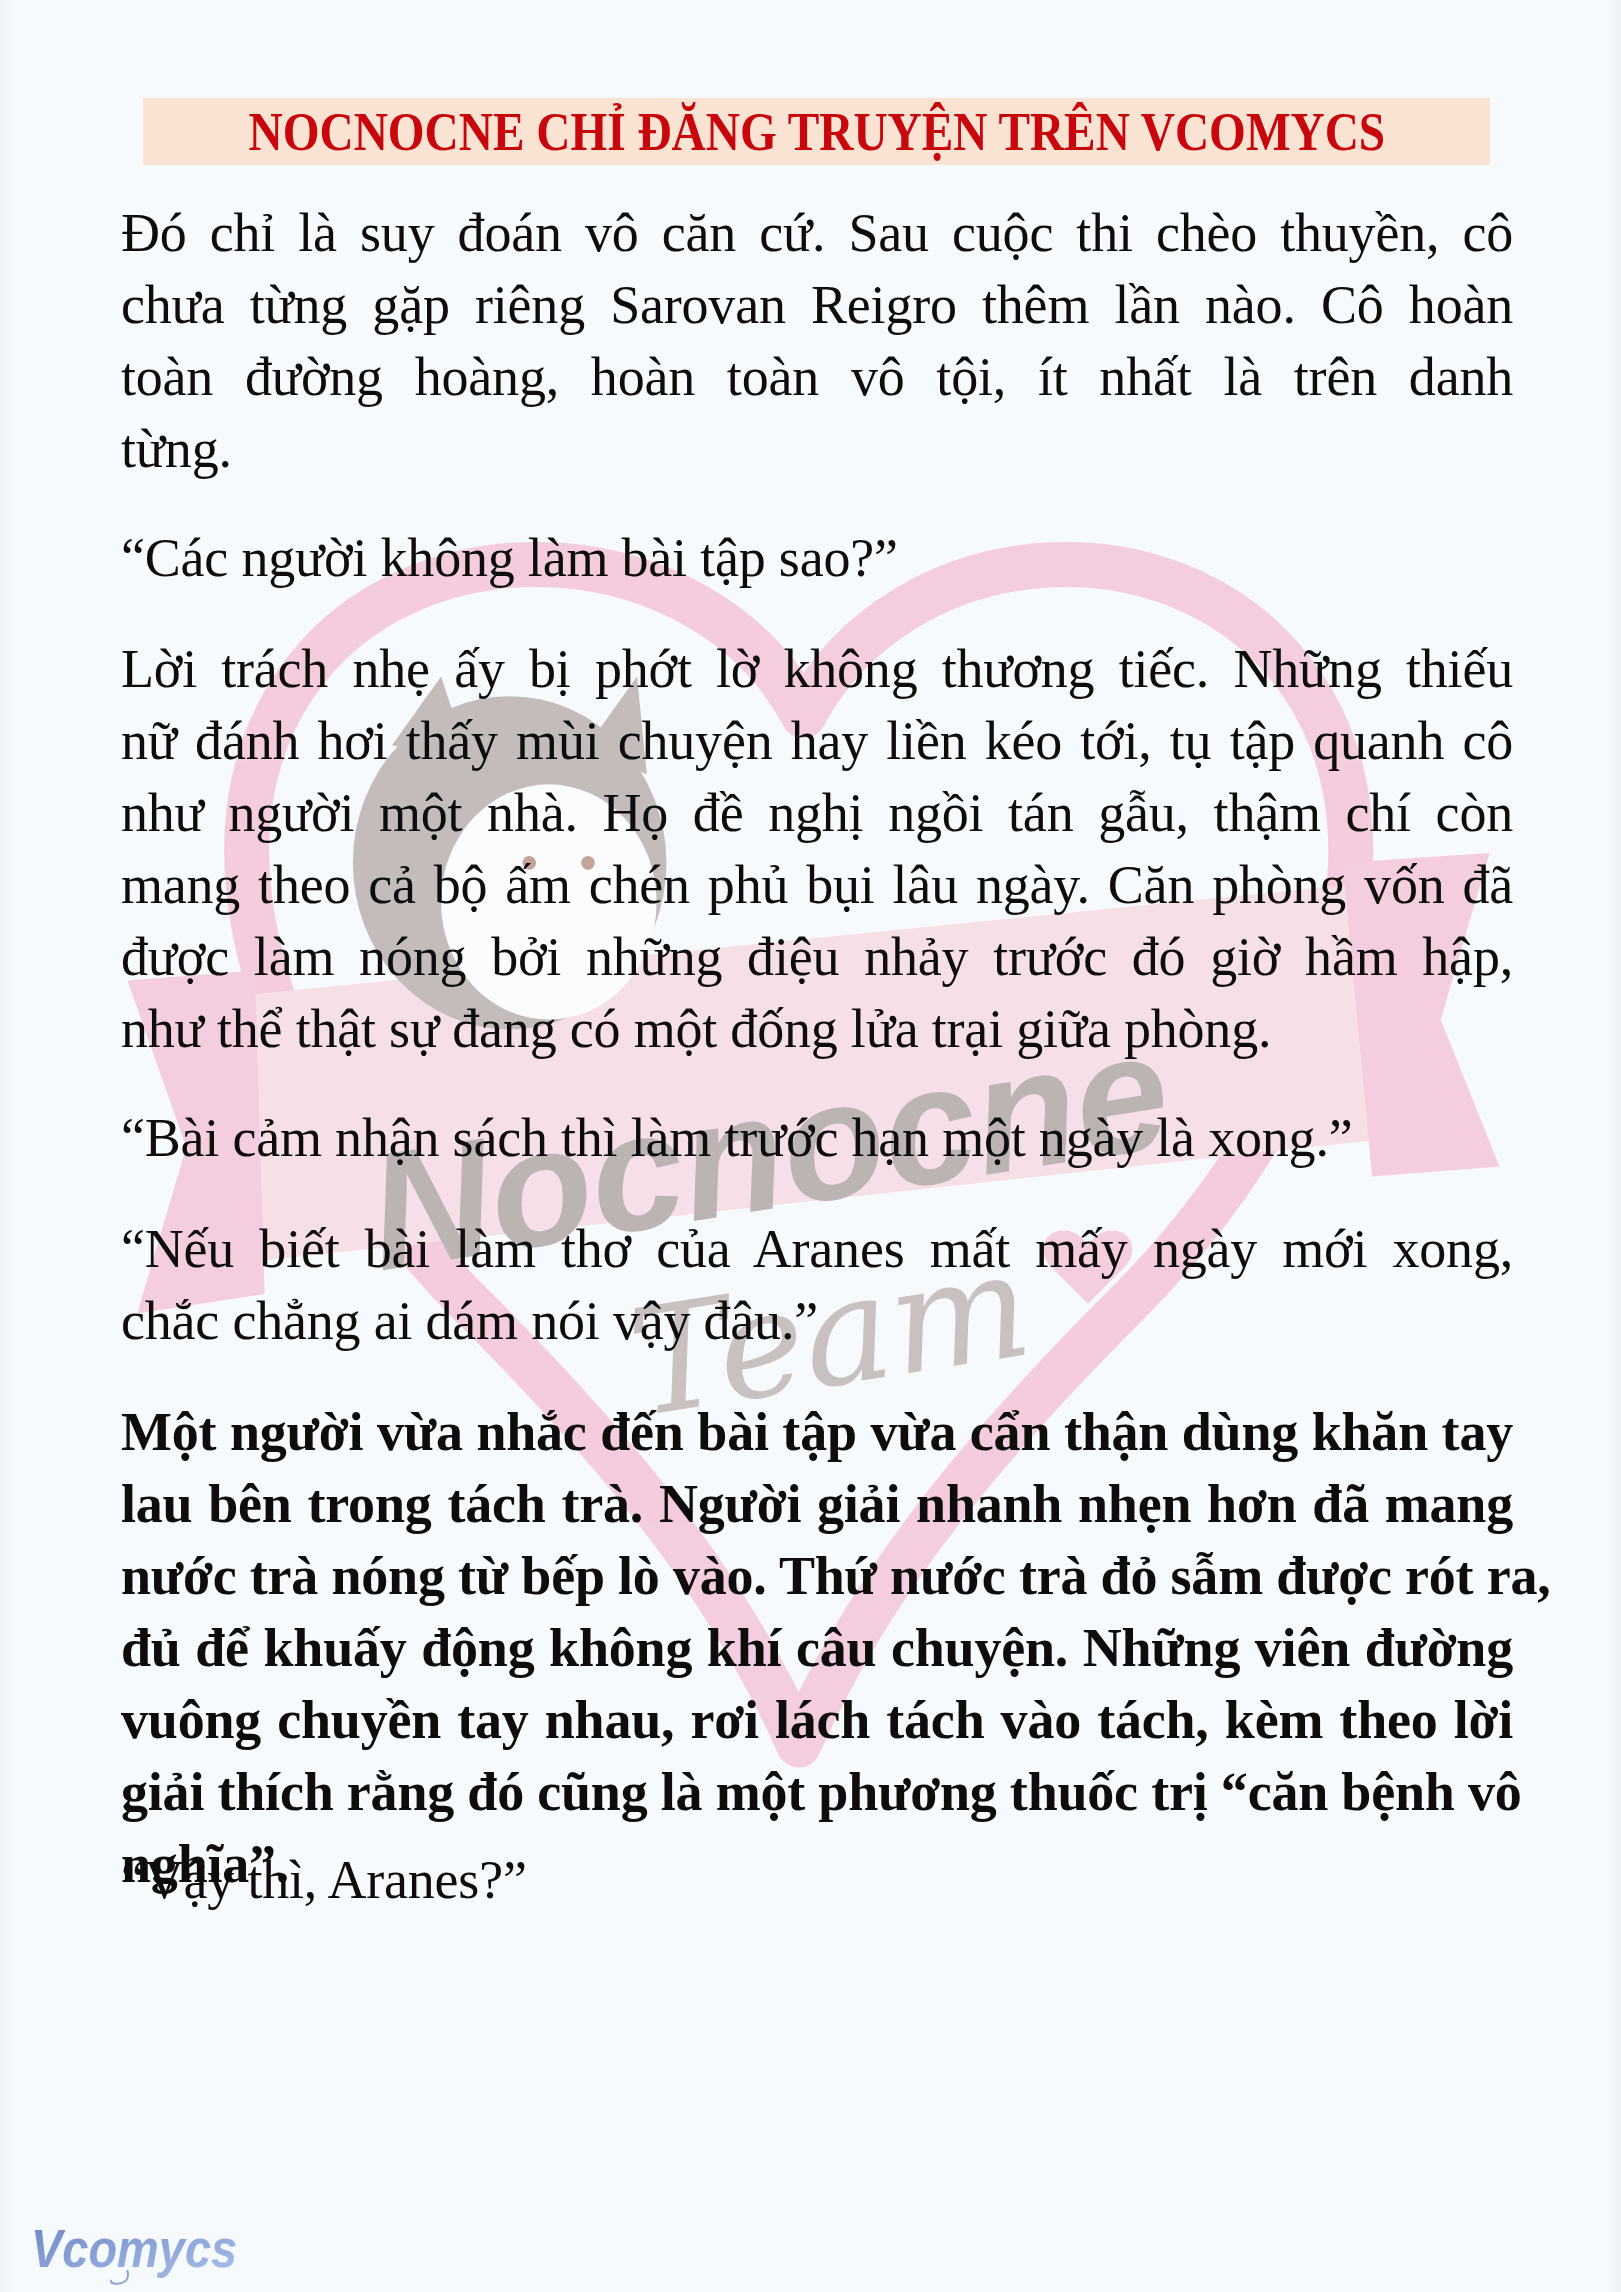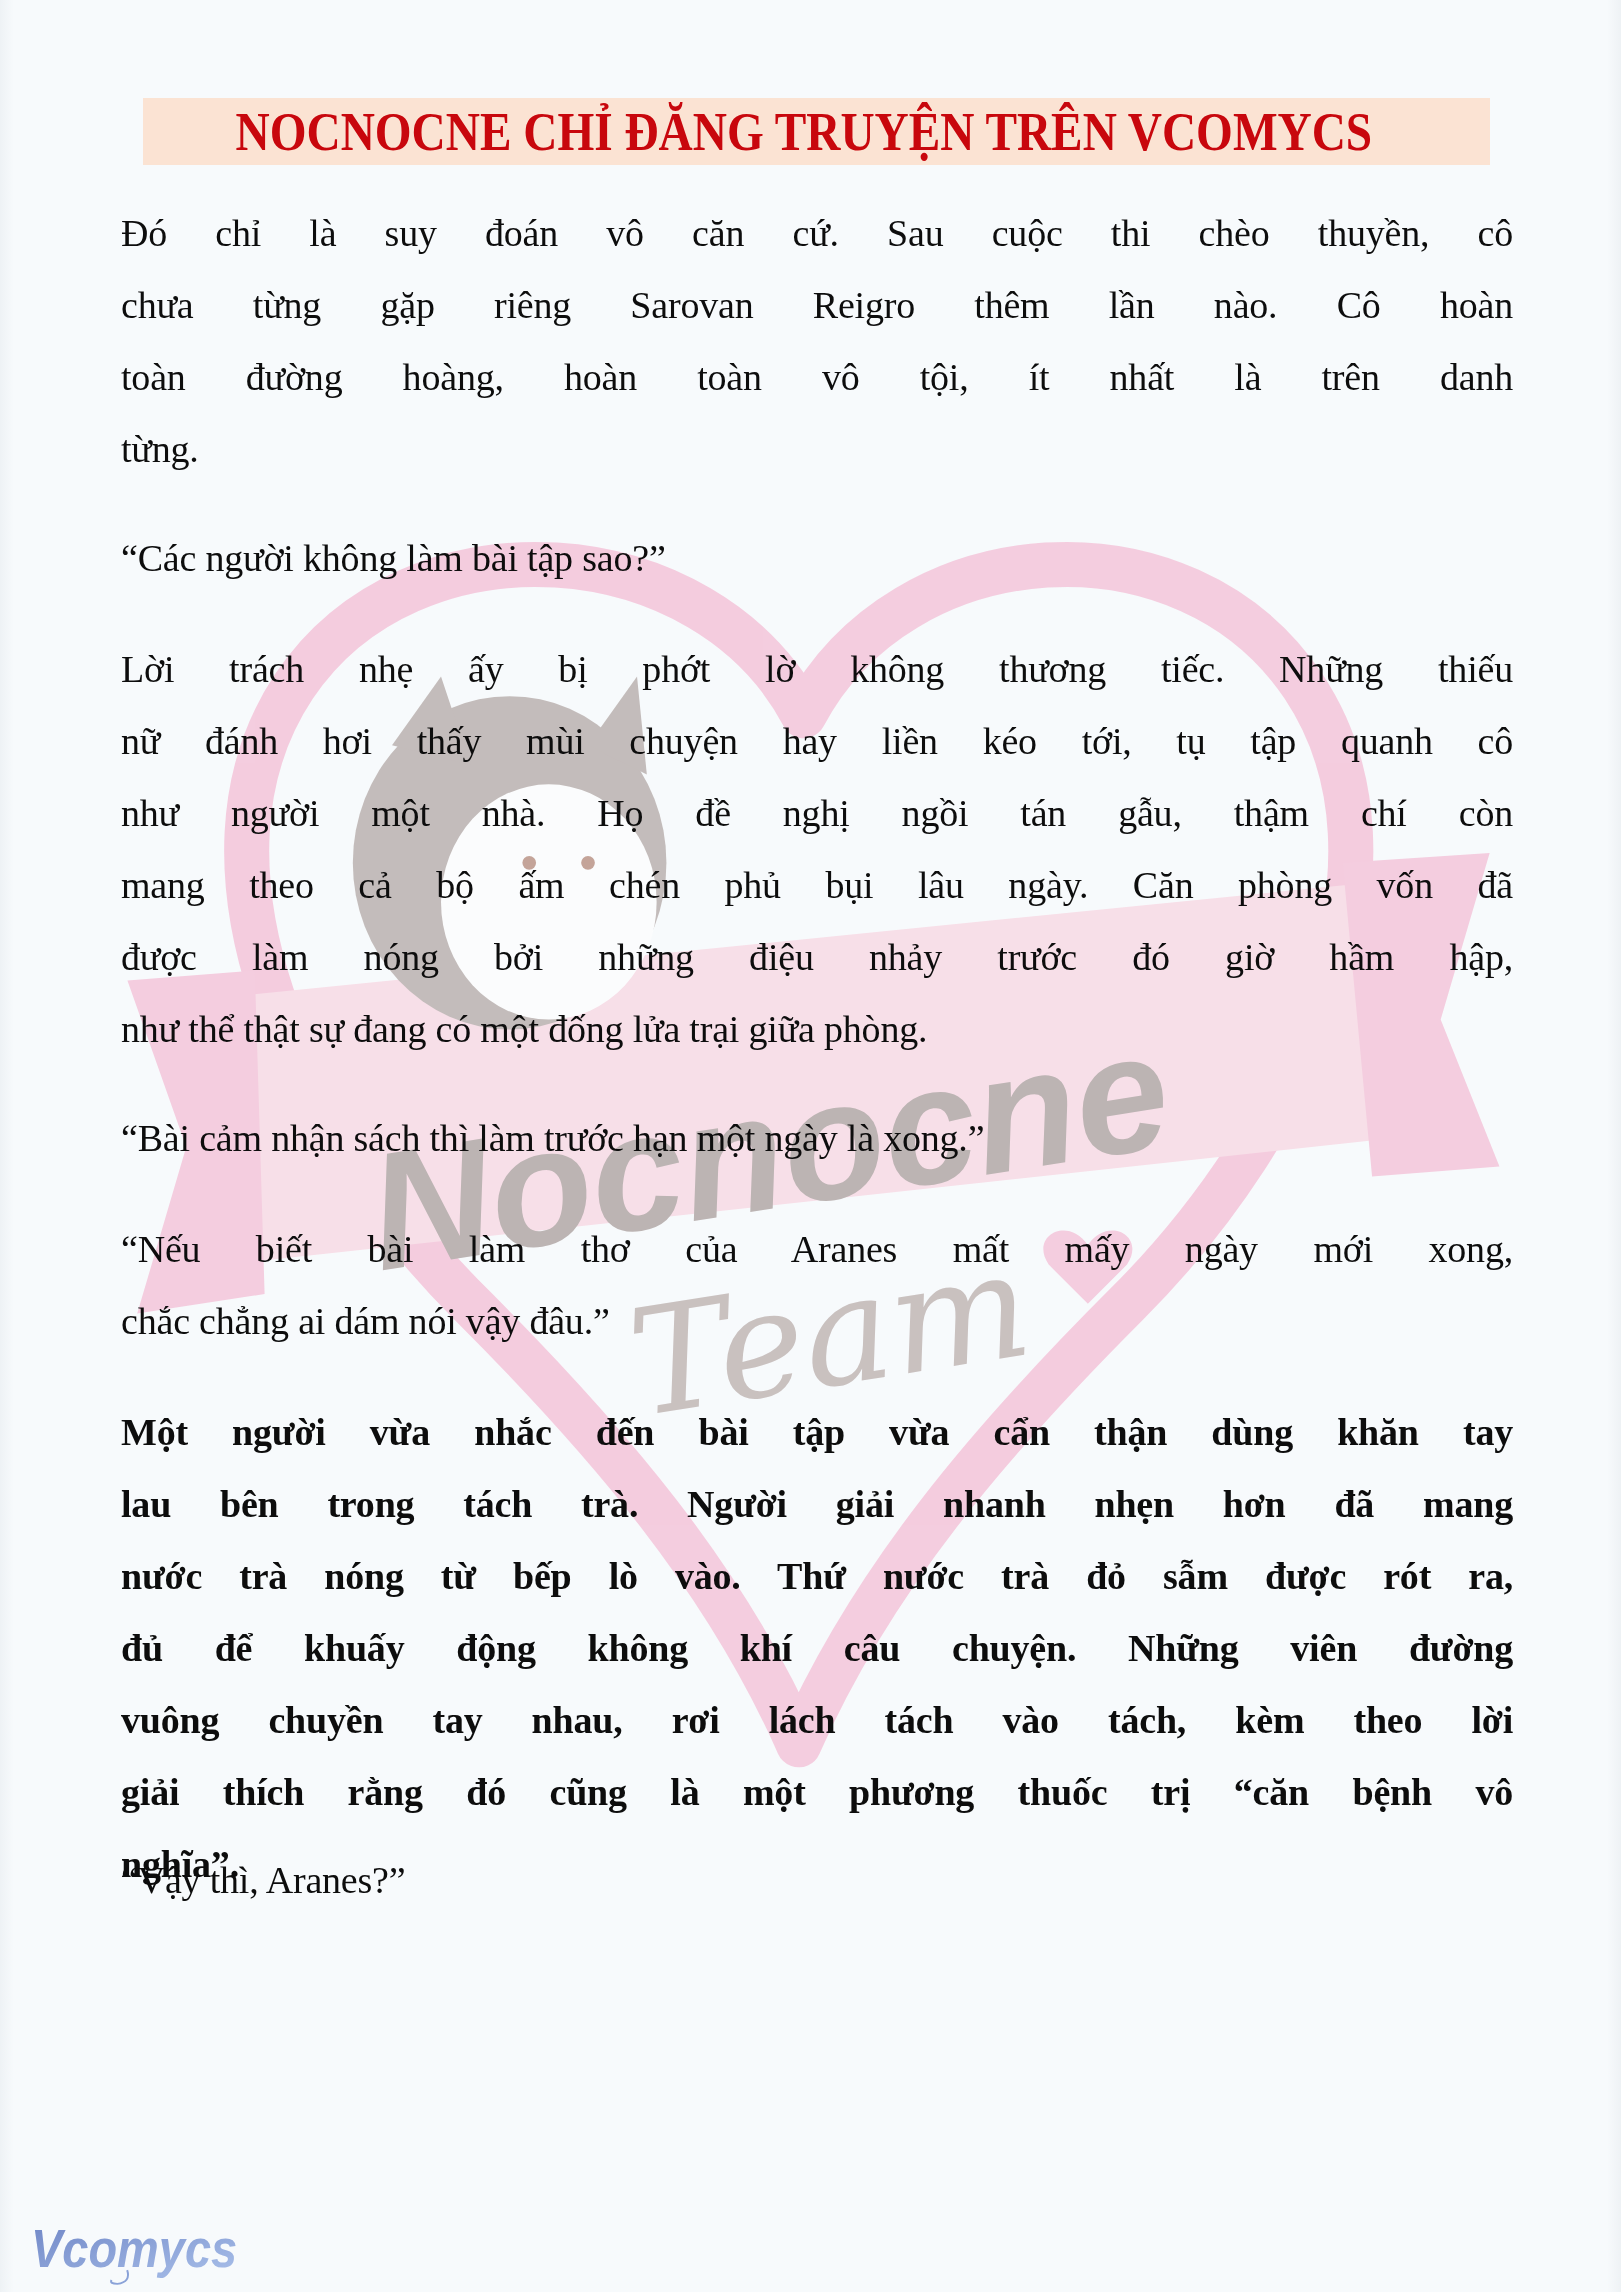--- a/index.html
+++ b/index.html
@@ -7,31 +7,31 @@
     width: 1621px; height: 2293px; position: relative; overflow: hidden;
     background: #f6f9fb;
     font-family: "Liberation Serif", "DejaVu Serif", serif;
     color: #0d0d0d;
   }
   .page-edge { position: absolute; inset: 0; background: linear-gradient(90deg, #eef2f5 0px, #f7fafc 13.7px, #f7fafc 1607px, #eef2f5 1621px); }
   .watermark { position: absolute; left: 0; top: 0; width: 1621px; height: 2293px; pointer-events: none; }
   .title-banner {
     position: absolute; left: 143px; top: 98px; width: 1347px; height: 67px;
     background: #fbe3d3;
-    display: flex; align-items: center; 
+    display: flex; align-items: center; justify-content: center;
   }
   .title-text {
     color: #c8070d; font-weight: bold; font-size: 55px; letter-spacing: 0px;
     font-family: "Liberation Serif", "DejaVu Serif", serif;
     transform: scaleX(0.86); white-space: nowrap;
   }
   .content { position: absolute; left: 121px; width: 1392px; top: 0; }
   .para {
     position: absolute; left: 0; width: 1392px;
-    font-size: 38px; line-height: 72px; text-align: justify;
+    font-size: 54px; line-height: 72px; text-align: justify;
     font-family: "Liberation Serif", "DejaVu Serif", serif;
     letter-spacing: -0.2px;
   }
   .para .line { display: block; height: 72px; white-space: nowrap; text-align-last: justify; }
   .para .line.last { text-align-last: left; }
   .logo { position: absolute; left: 29px; top: 2213px; width: 216px; height: 74px; }
 </style>
 </head>
 <body>
 

